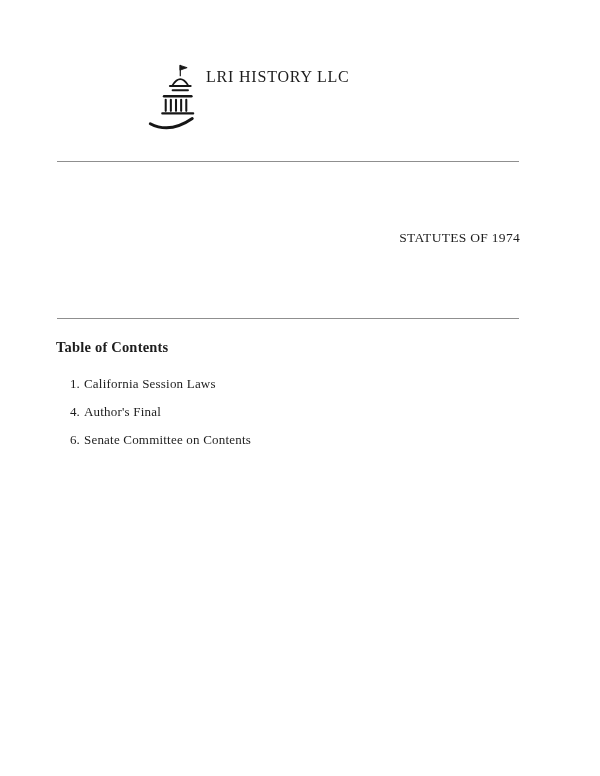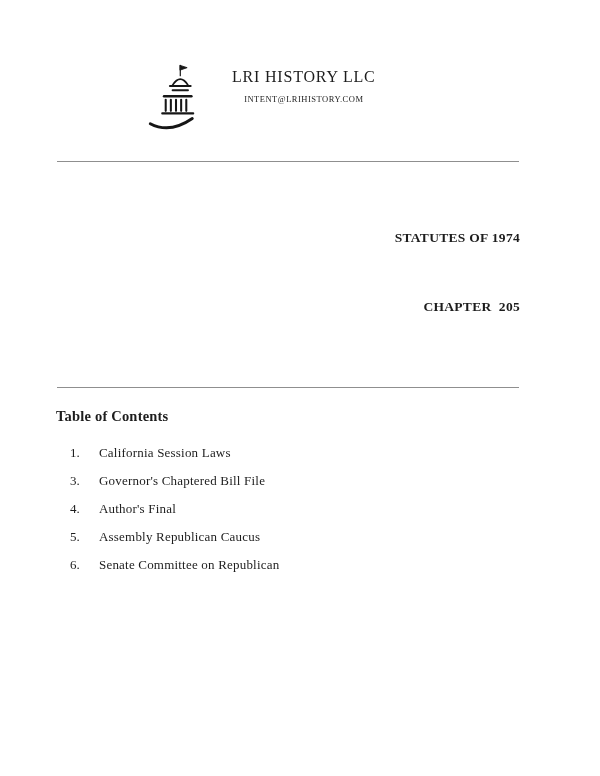--- a/index.html
+++ b/index.html
@@ -18,21 +18,20 @@
     position: relative;
     width: 600px;
     height: 776px;
     background: #ffffff;
   }
 
   
   .letterhead {
     display: flex;
     align-items: flex-start;
-    gap: 26px;
     padding-top: 60px;
     margin-left: 146px;
   }
   .logo {
     width: 60px;
     height: 76px;
     flex: 0 0 auto;
   }
   .header-text {
     text-align: center;
@@ -56,21 +55,21 @@
     margin: 0 0 0 57px;
     width: 462px;
   }
   .rule-top { margin-top: 25px; }
   .rule-mid { margin-top: 23px; }
 
   
   .doc-info {
     text-align: right;
     margin: 18px 80px 0 0;
-    font-weight: bold;
+    font-weight: normal;
     font-size: 13.5px;
     line-height: 23px;
     letter-spacing: 0.3px;
     white-space: pre-wrap;
   }
 
   
   .toc-title {
     font-size: 14.5px;
     font-weight: bold;
@@ -85,21 +84,21 @@
   }
   .toc-item {
     margin-bottom: 12px;
     line-height: 16px;
   }
   .toc-num {
     display: inline-block;
     min-width: 14px;
   }
   .toc-label {
-    margin-left: 15px;
+    margin-left: 0;
     letter-spacing: 0.2px;
   }
 </style>
 </head>
 <body>
 
 <div class="page">
 
   <header class="letterhead">
     <div class="logo">
@@ -123,46 +122,38 @@
           <path d="M47 44 v13" stroke-width="2.4"></path>
 
           <path d="M19 60 h36" stroke-width="2.6"></path>
 
           <path d="M5 72 Q28 84 54 66" stroke-width="3.4"></path>
         </g>
       </svg>
     </div>
     <div class="header-text">
       <div class="company-name">LRI HISTORY LLC</div>
-      <div class="contact-line">INTENT@LRIHISTORY.COM</div>
     </div>
   </header>
 
   <hr class="rule rule-top">
 
   <section class="doc-info">
     <div>STATUTES OF 1974</div>
-    <div>CHAPTER  205</div>
   </section>
 
   <hr class="rule rule-mid">
 
   <h2 class="toc-title">Table of Contents</h2>
 
   <ol class="toc-list">
     <li class="toc-item">
       <span class="toc-num">1.</span><span class="toc-label">California Session Laws</span>
     </li>
     <li class="toc-item">
-      <span class="toc-num">3.</span><span class="toc-label">Governor's Chaptered Bill File</span>
-    </li>
-    <li class="toc-item">
       <span class="toc-num">4.</span><span class="toc-label">Author's Final</span>
     </li>
     <li class="toc-item">
-      <span class="toc-num">5.</span><span class="toc-label">Assembly Republican Caucus</span>
-    </li>
-    <li class="toc-item">
-      <span class="toc-num">6.</span><span class="toc-label">Senate Committee on Republican</span>
+      <span class="toc-num">6.</span><span class="toc-label">Senate Committee on Contents</span>
     </li>
   </ol>
 
 </div>
 
 </body></html>

